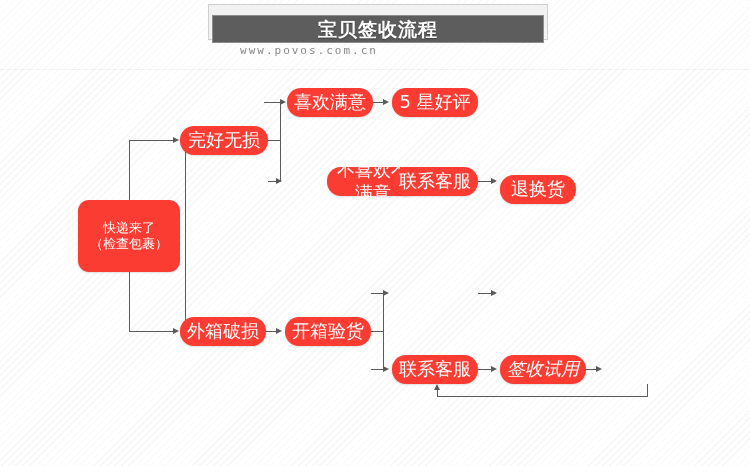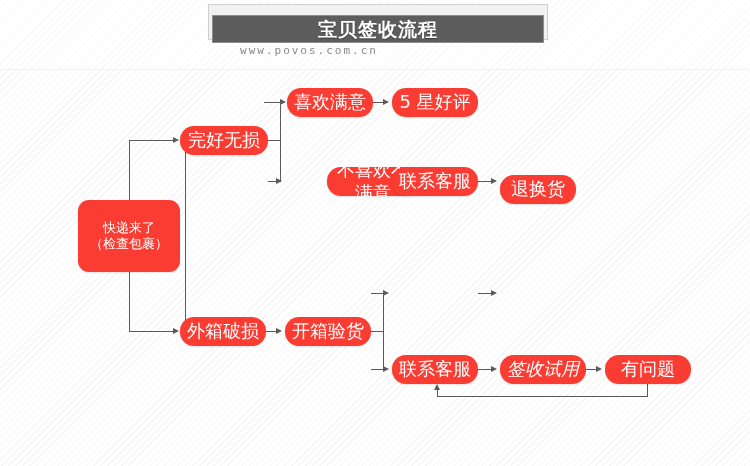--- a/index.html
+++ b/index.html
@@ -181,15 +181,14 @@
   <div class="node" style="left:180px;top:126px;width:88px;height:29px;">完好无损</div>
   <div class="node" style="left:287px;top:88px;width:86px;height:29px;">喜欢满意</div>
   <div class="node" style="left:392px;top:88px;width:86px;height:29px;">5 星好评</div>
   <div class="node" style="left:283px;top:167px;width:92px;height:29px;margin-left:44px;">不喜欢不满意</div>
   <div class="node" style="left:392px;top:167px;width:86px;height:29px;">联系客服</div>
   <div class="node" style="left:500px;top:167px;width:76px;height:29px;margin-top:8px;">退换货</div>
   <div class="node" style="left:285px;top:317px;width:86px;height:29px;">开箱验货</div>
   <div class="node" style="left:180px;top:317px;width:86px;height:29px;">外箱破损</div>
   <div class="node" style="left:392px;top:355px;width:86px;height:29px;">联系客服</div>
   <div class="node" style="left:500px;top:355px;width:86px;height:29px;font-style:italic;">签收试用</div>
-  <div class="node" style="left:605px;top:355px;width:86px;height:29px;">有问题</div>
 
 </div>
 
 </body></html>

